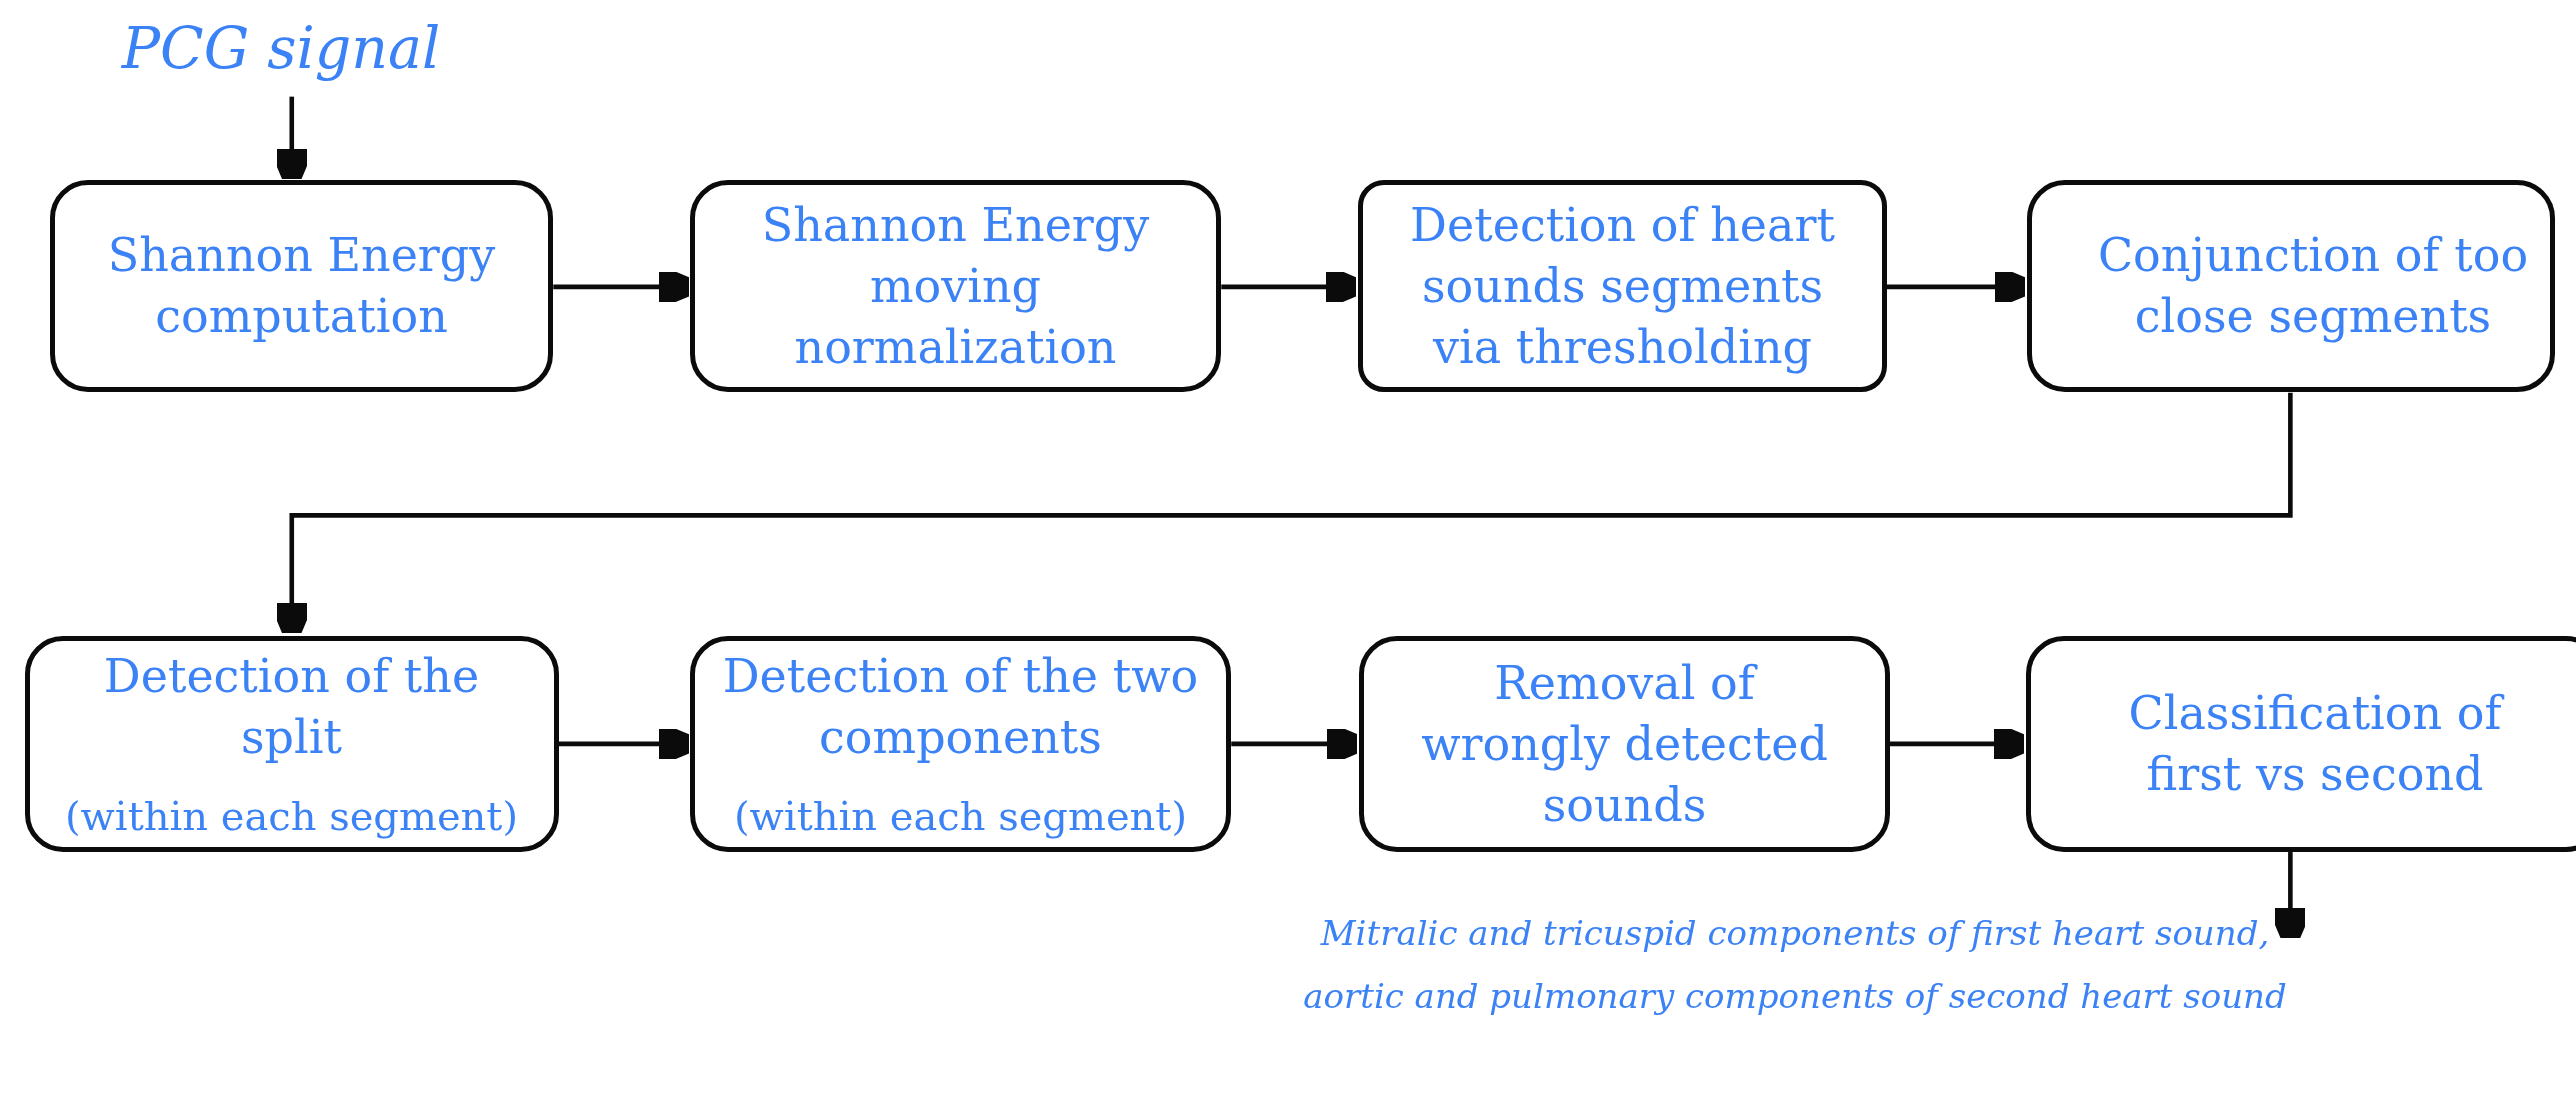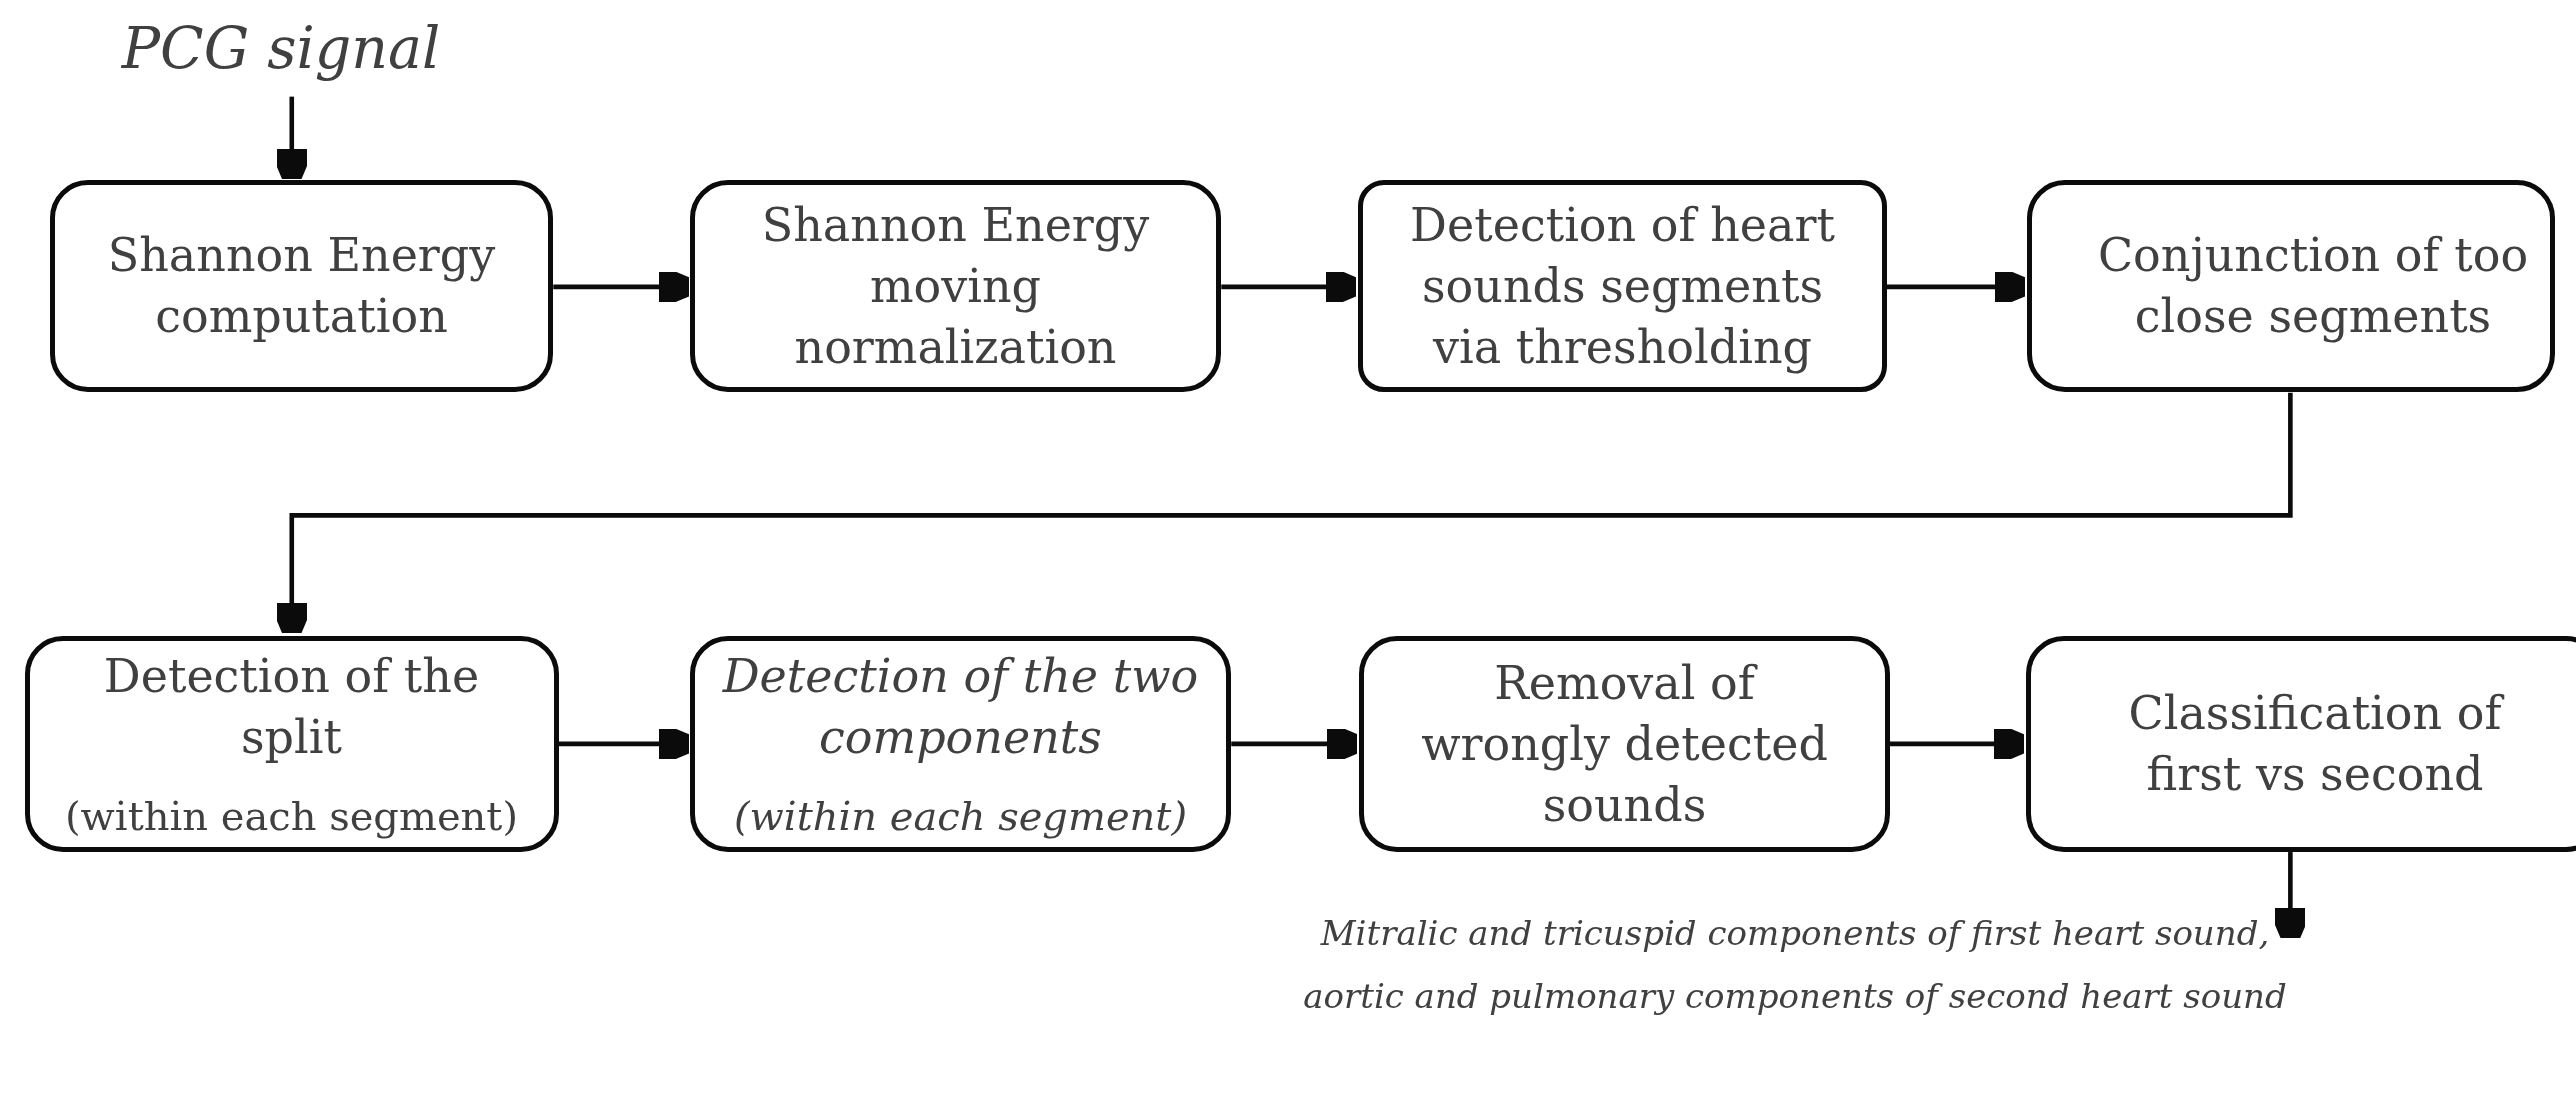--- a/index.html
+++ b/index.html
@@ -6,21 +6,21 @@
     margin: 0;
     padding: 0;
     background: #ffffff;
   }
   #canvas {
     position: relative;
     width: 2576px;
     height: 1099px;
     background: #ffffff;
     font-family: "DejaVu Serif", "Liberation Serif", serif;
-    color: #404040;
+    color: #3b82f6;
     overflow: hidden;
   }
   .box {
     position: absolute;
     box-sizing: border-box;
     border: 5.4px solid #0b0b0b;
     border-radius: 38px;
     background: #ffffff;
     display: flex;
     flex-direction: column;
@@ -113,21 +113,21 @@
     <div class="ln">Conjunction of too</div>
     <div class="ln">close segments</div>
   </div>
 
   <div class="box" style="left:24.5px; top:636px; width:534px; height:216px;">
     <div class="ln">Detection of the</div>
     <div class="ln">split</div>
     <div class="ln sub">(within each segment)</div>
   </div>
 
-  <div class="box" style="left:690px; top:636px; width:541px; height:216px;font-style:italic;">
+  <div class="box" style="left:690px; top:636px; width:541px; height:216px;">
     <div class="ln">Detection of the two</div>
     <div class="ln">components</div>
     <div class="ln sub">(within each segment)</div>
   </div>
 
   <div class="box" style="left:1359px; top:636px; width:531px; height:216px;align-items:center;">
     <div class="ln">Removal of</div>
     <div class="ln">wrongly detected</div>
     <div class="ln">sounds</div>
   </div>

